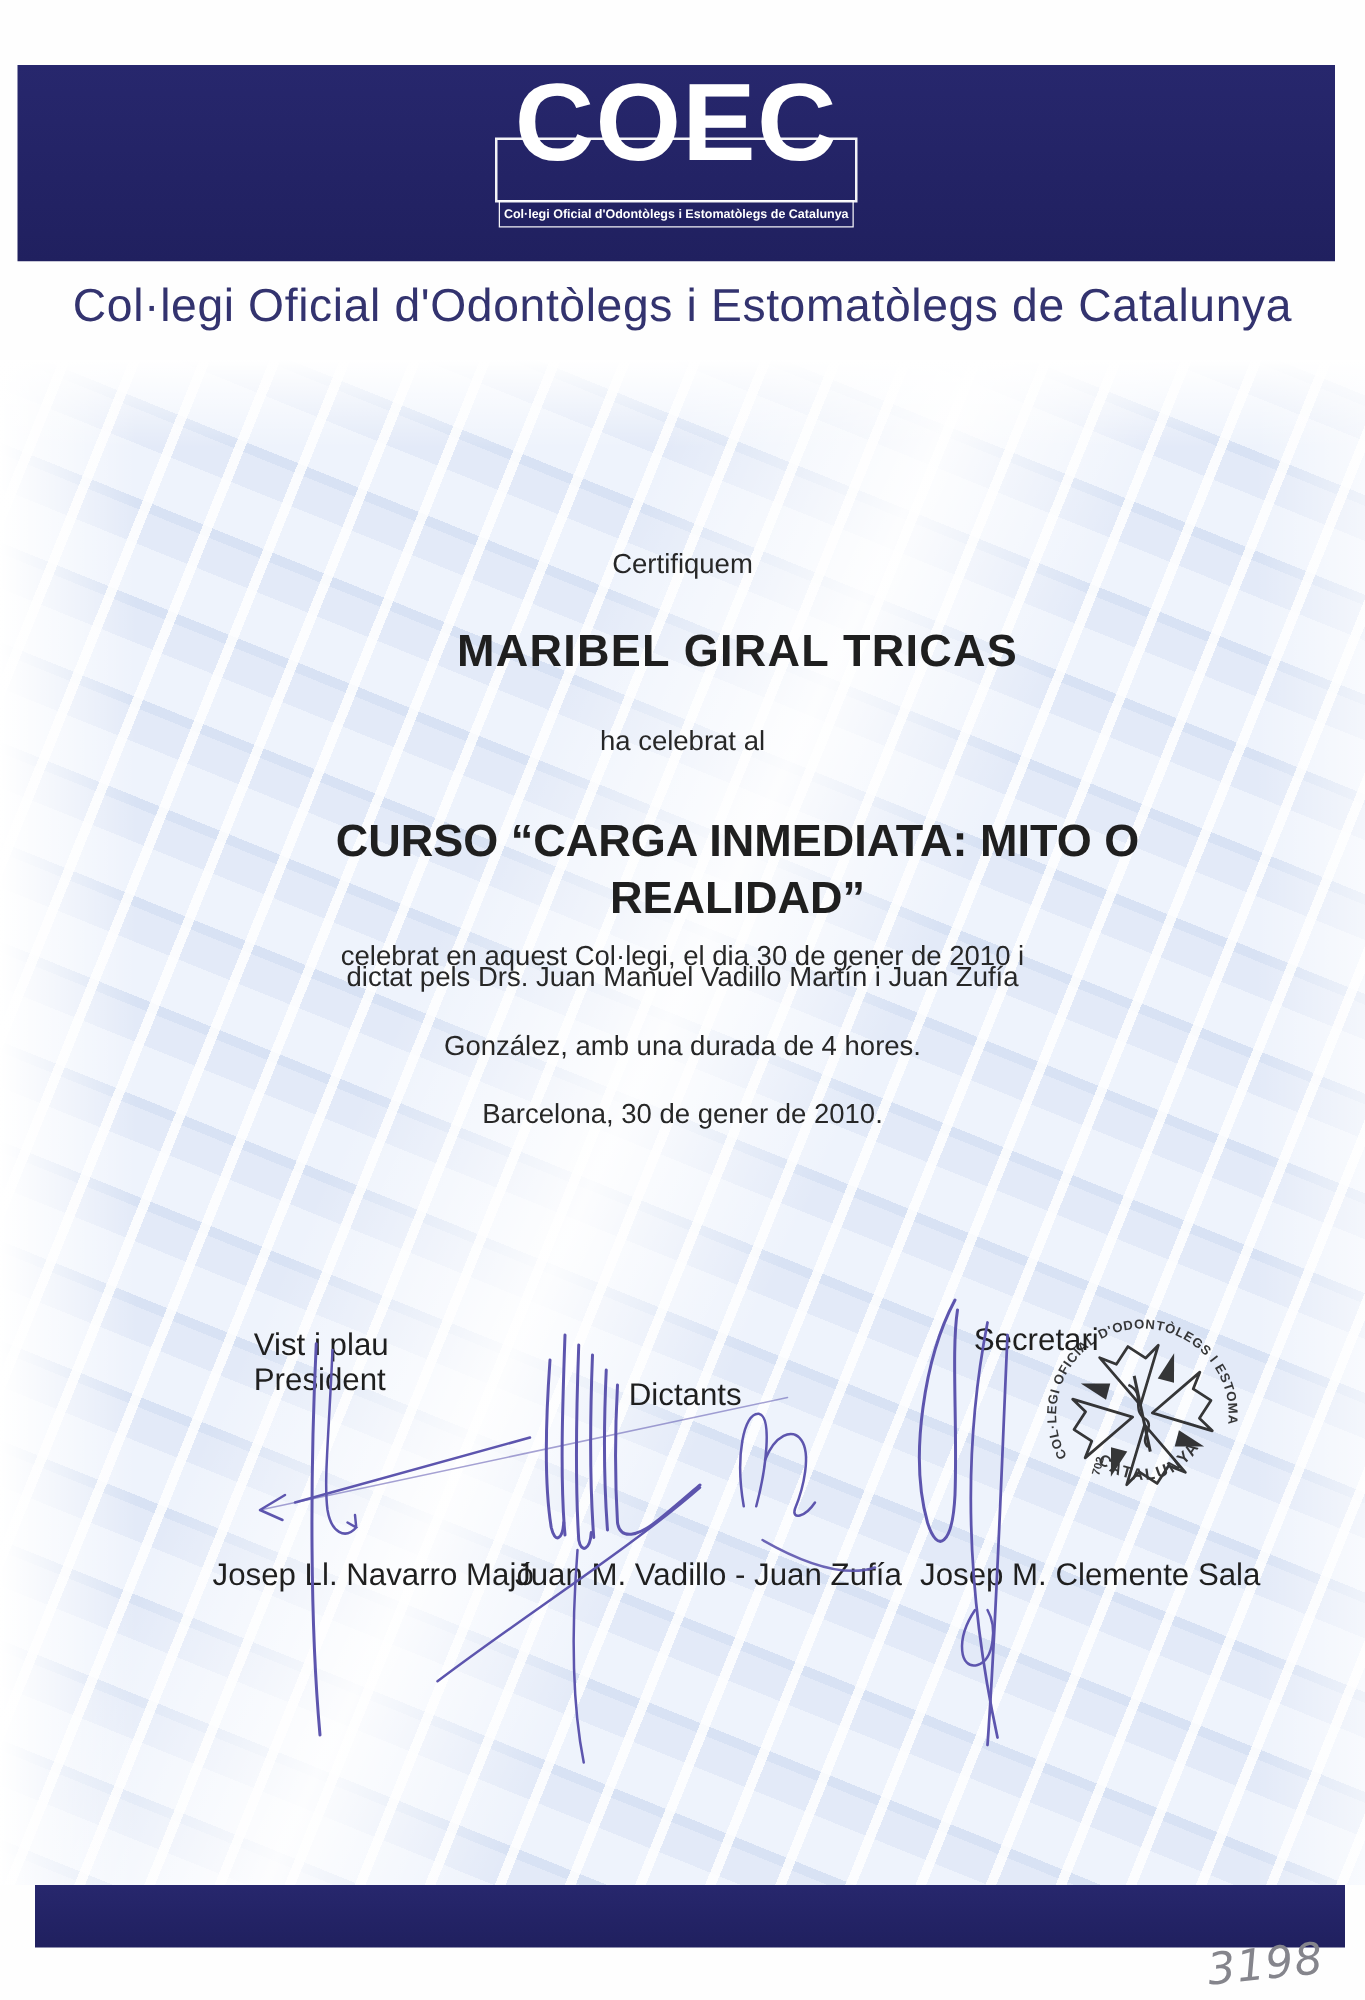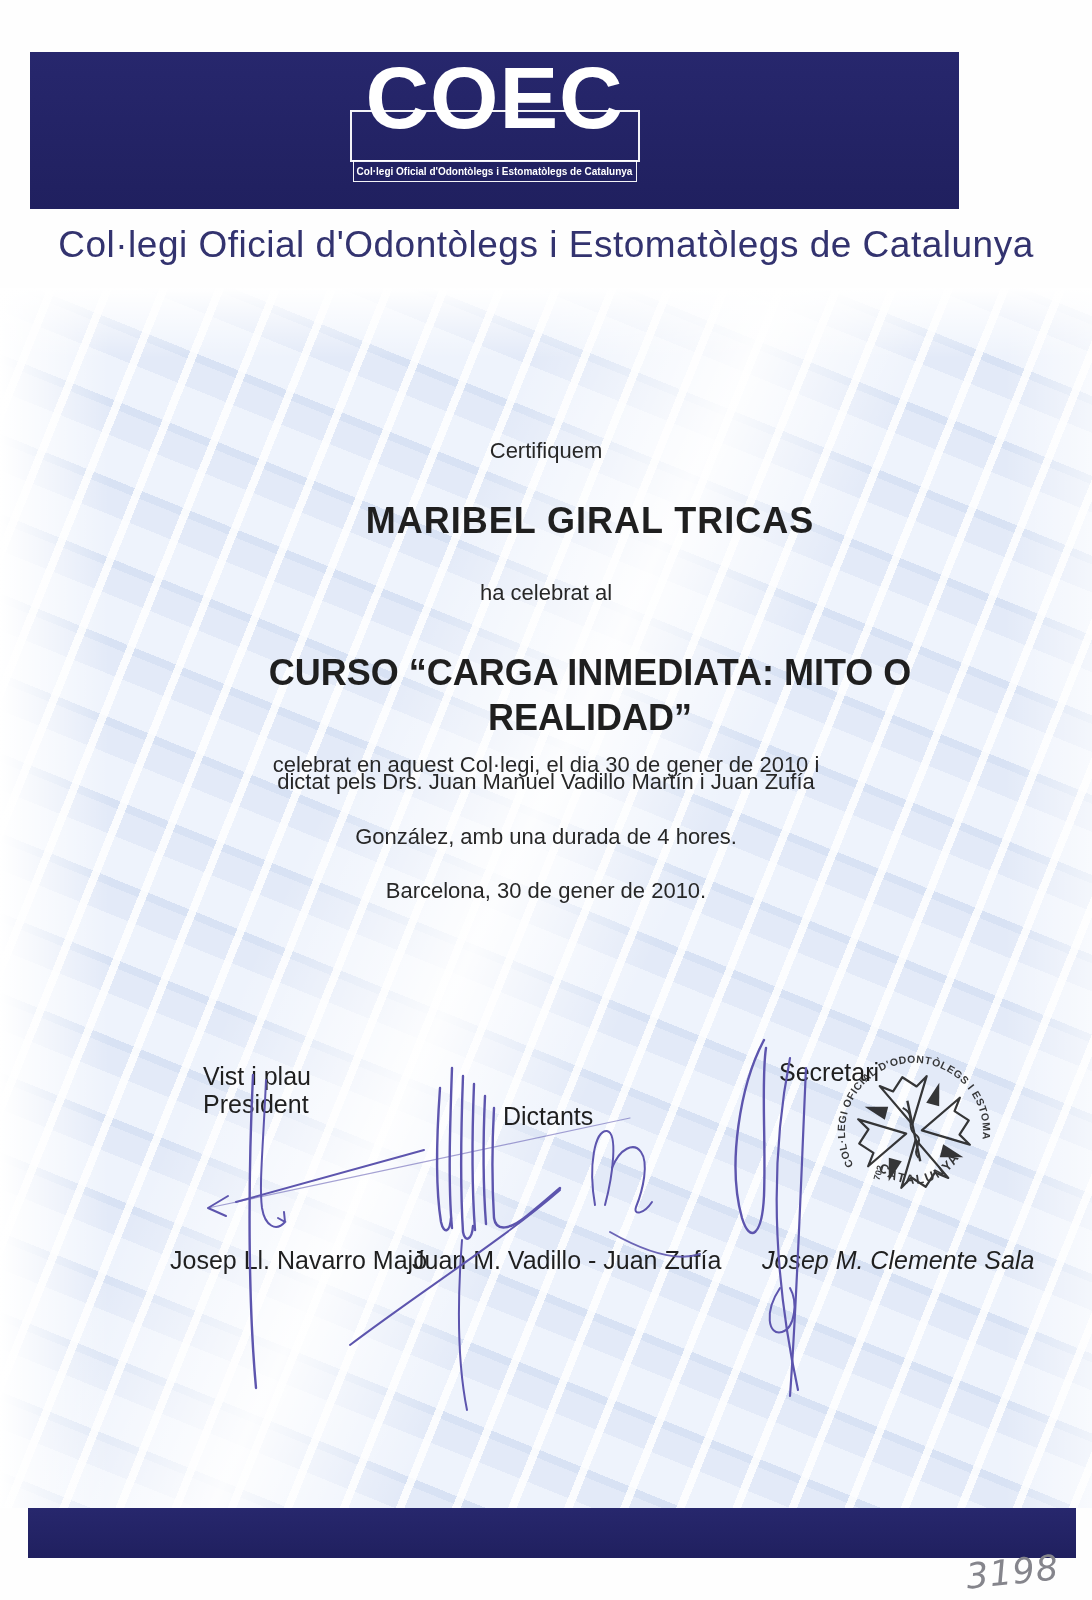--- a/index.html
+++ b/index.html
@@ -12,21 +12,21 @@
   .watermark{
     position:absolute;left:0;top:288px;width:1092px;height:1220px;
     background:
       linear-gradient(180deg,#ffffff 0,rgba(255,255,255,0) 70px),
       linear-gradient(90deg,#ffffff 0,rgba(255,255,255,0) 10%,rgba(255,255,255,0) 92%,rgba(255,255,255,.6) 100%),
       linear-gradient(115deg,rgba(255,255,255,0) 34%,rgba(255,255,255,.9) 47%,rgba(255,255,255,0) 58%),
       repeating-linear-gradient(112deg,rgba(255,255,255,0) 0 44px,rgba(255,255,255,.85) 44px 52px),
       repeating-linear-gradient(22deg,#e3eaf8 0 26px,#d8e2f4 26px 34px,#eef3fc 34px 74px);
   }
   .bar{position:absolute;background:linear-gradient(180deg,#27276d,#20205f);}
-  .bar.top{left:30px;top:52px;width:929px;height:157px;}
+  .bar.top{left:14px;top:52px;width:1032px;height:157px;padding-left:22px;}
   .bar.bottom{left:28px;top:1508px;width:1048px;height:50px;}
   .logo{position:absolute;left:0;top:0;width:100%;height:100%;}
   .logo .frame{
     position:absolute;left:50%;top:58px;transform:translateX(-50%);
     width:286px;height:48px;border:2px solid rgba(255,255,255,.95);
   }
   .logo .acronym{
     position:absolute;left:50%;top:2px;transform:translateX(-50%);
     color:#ffffff;font-size:88px;font-weight:800;letter-spacing:1px;line-height:1;
   }
@@ -82,21 +82,21 @@
 
   <div class="sig-label" style="left:203px;top:1062px;">
     <div>Vist i plau</div>
     <div>President</div>
   </div>
   <div class="sig-label" style="left:503px;top:1086px;margin-top:16px;">Dictants</div>
   <div class="sig-label" style="left:779px;top:1058px;">Secretari</div>
 
   <div class="sig-name" style="left:170px;">Josep Ll. Navarro Majó</div>
   <div class="sig-name" style="left:412px;">Juan M. Vadillo  - Juan Zufía</div>
-  <div class="sig-name" style="left:762px;font-style:italic;">Josep M. Clemente Sala</div>
+  <div class="sig-name" style="left:736px;">Josep M. Clemente Sala</div>
 
   <svg class="sig-svg" width="1092" height="440" viewBox="0 1020 1092 440" fill="none" stroke="#5d55ae" stroke-width="2.4" stroke-linecap="round">
 
     <g>
       <path d="M 253 1075 C 248 1180, 248 1300, 256 1388"></path>
       <path d="M 266 1080 C 263 1150, 259 1185, 262 1208 C 265 1226, 276 1232, 285 1222 L 278 1218 M 285 1222 L 284 1212" stroke-width="2"></path>
       <path d="M 208 1208 L 630 1118" stroke-width="1.2" opacity="0.55"></path>
       <path d="M 236 1202 L 424 1150" stroke-width="2"></path>
       <path d="M 208 1208 L 228 1196 M 208 1208 L 226 1216" stroke-width="2"></path>
     </g>

